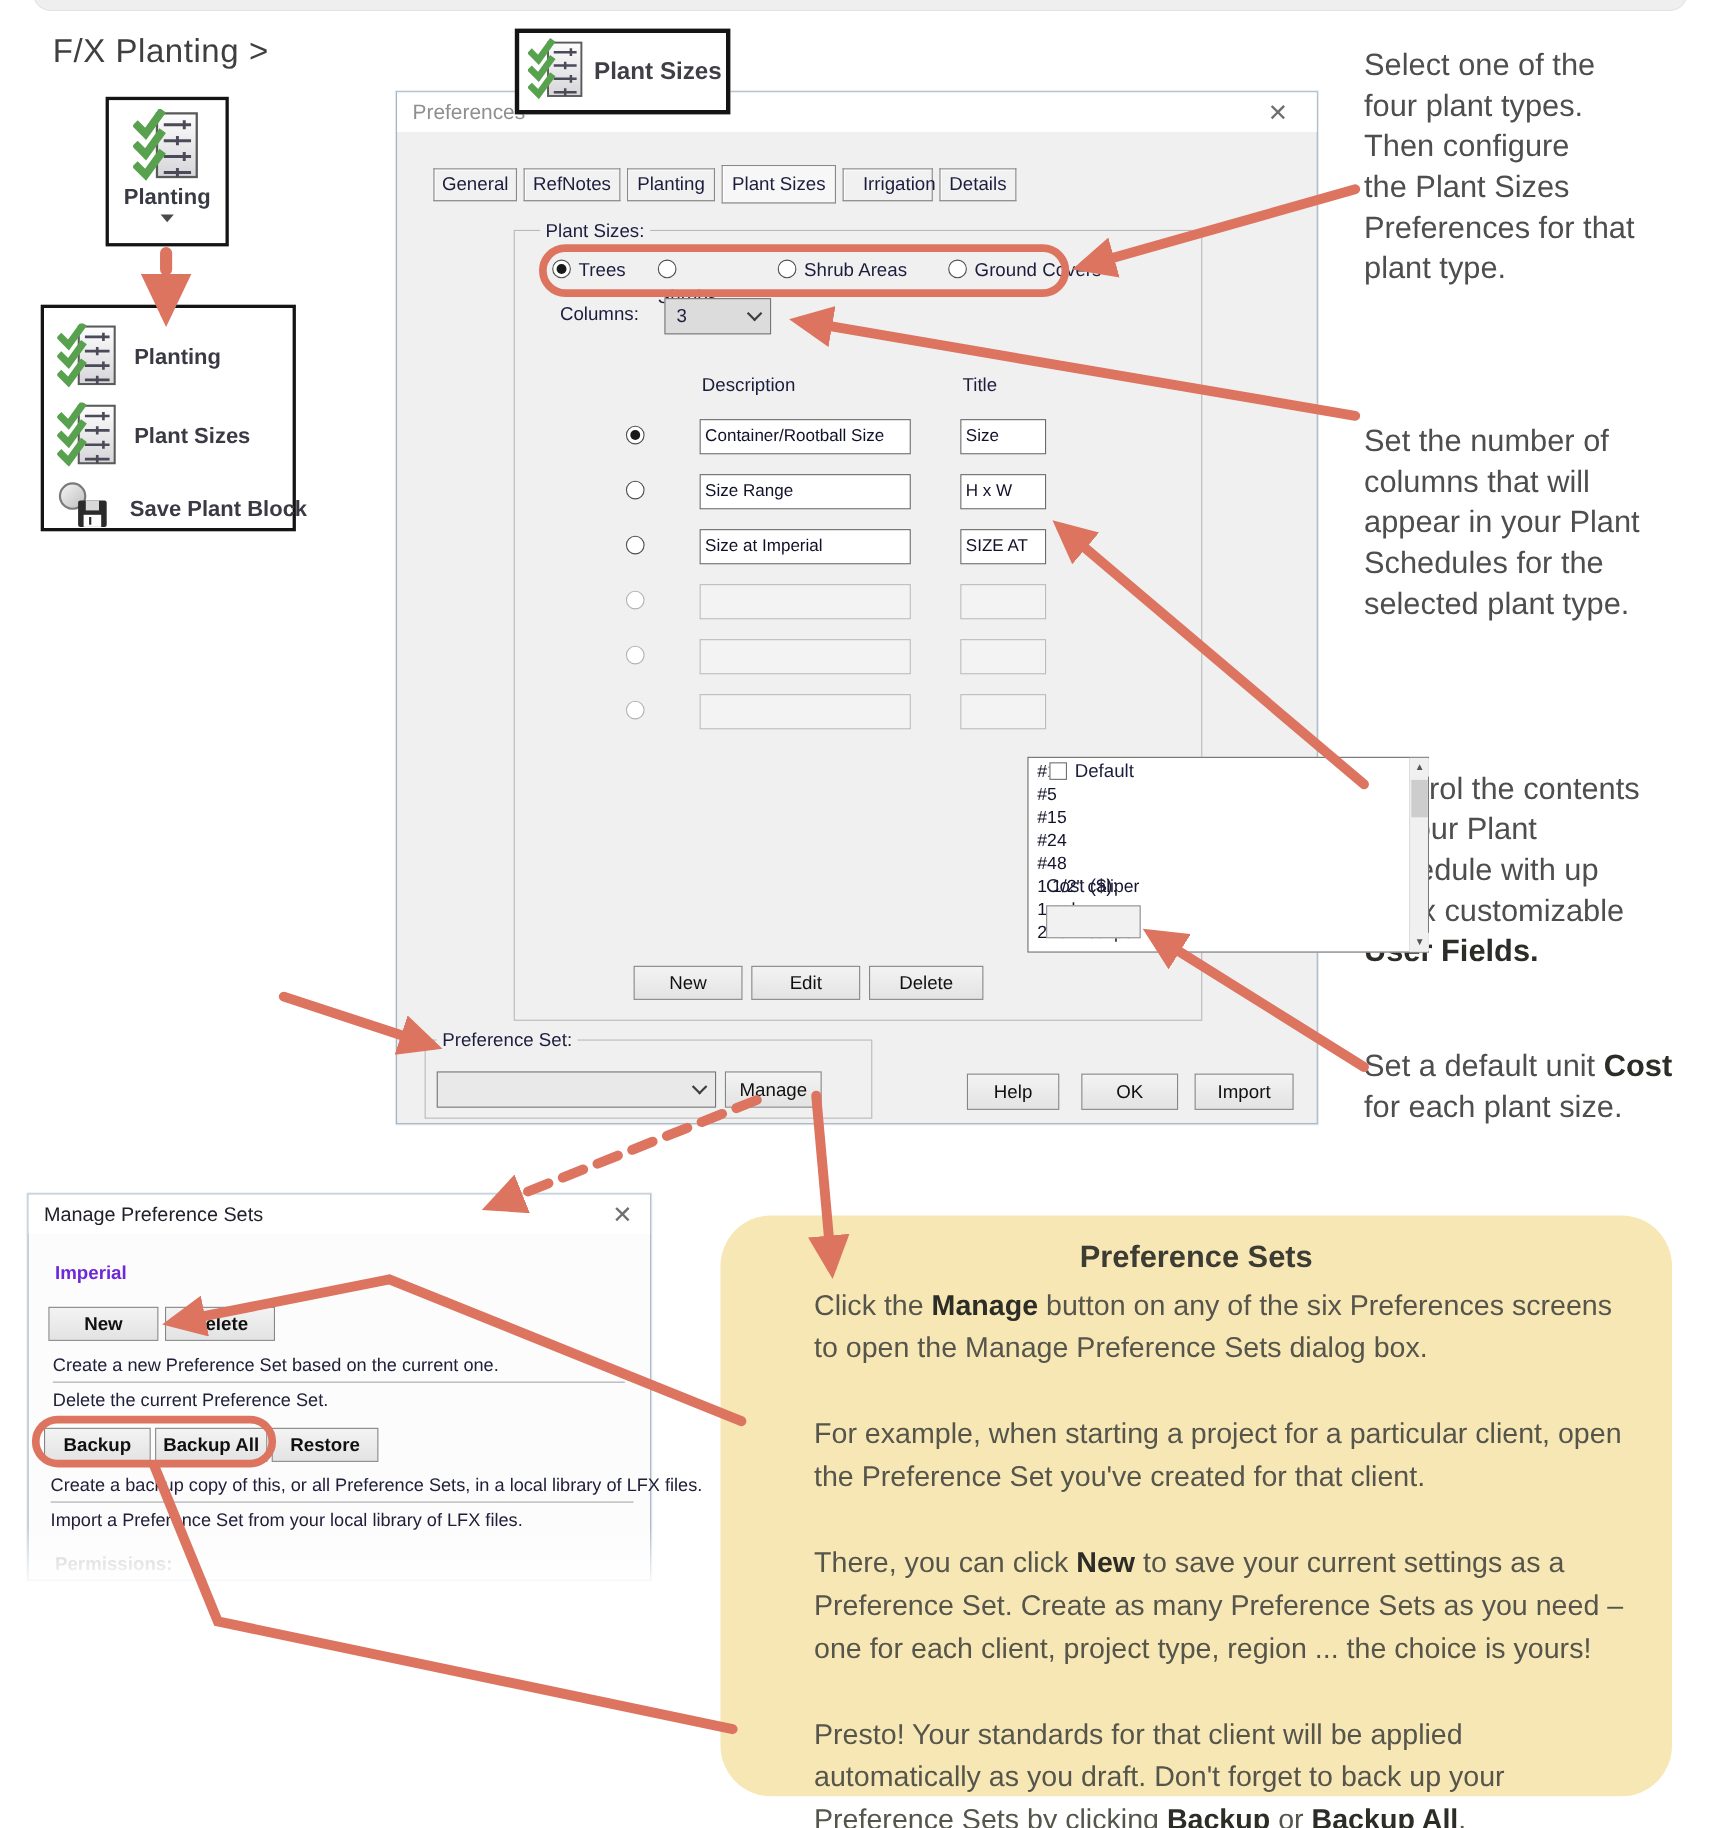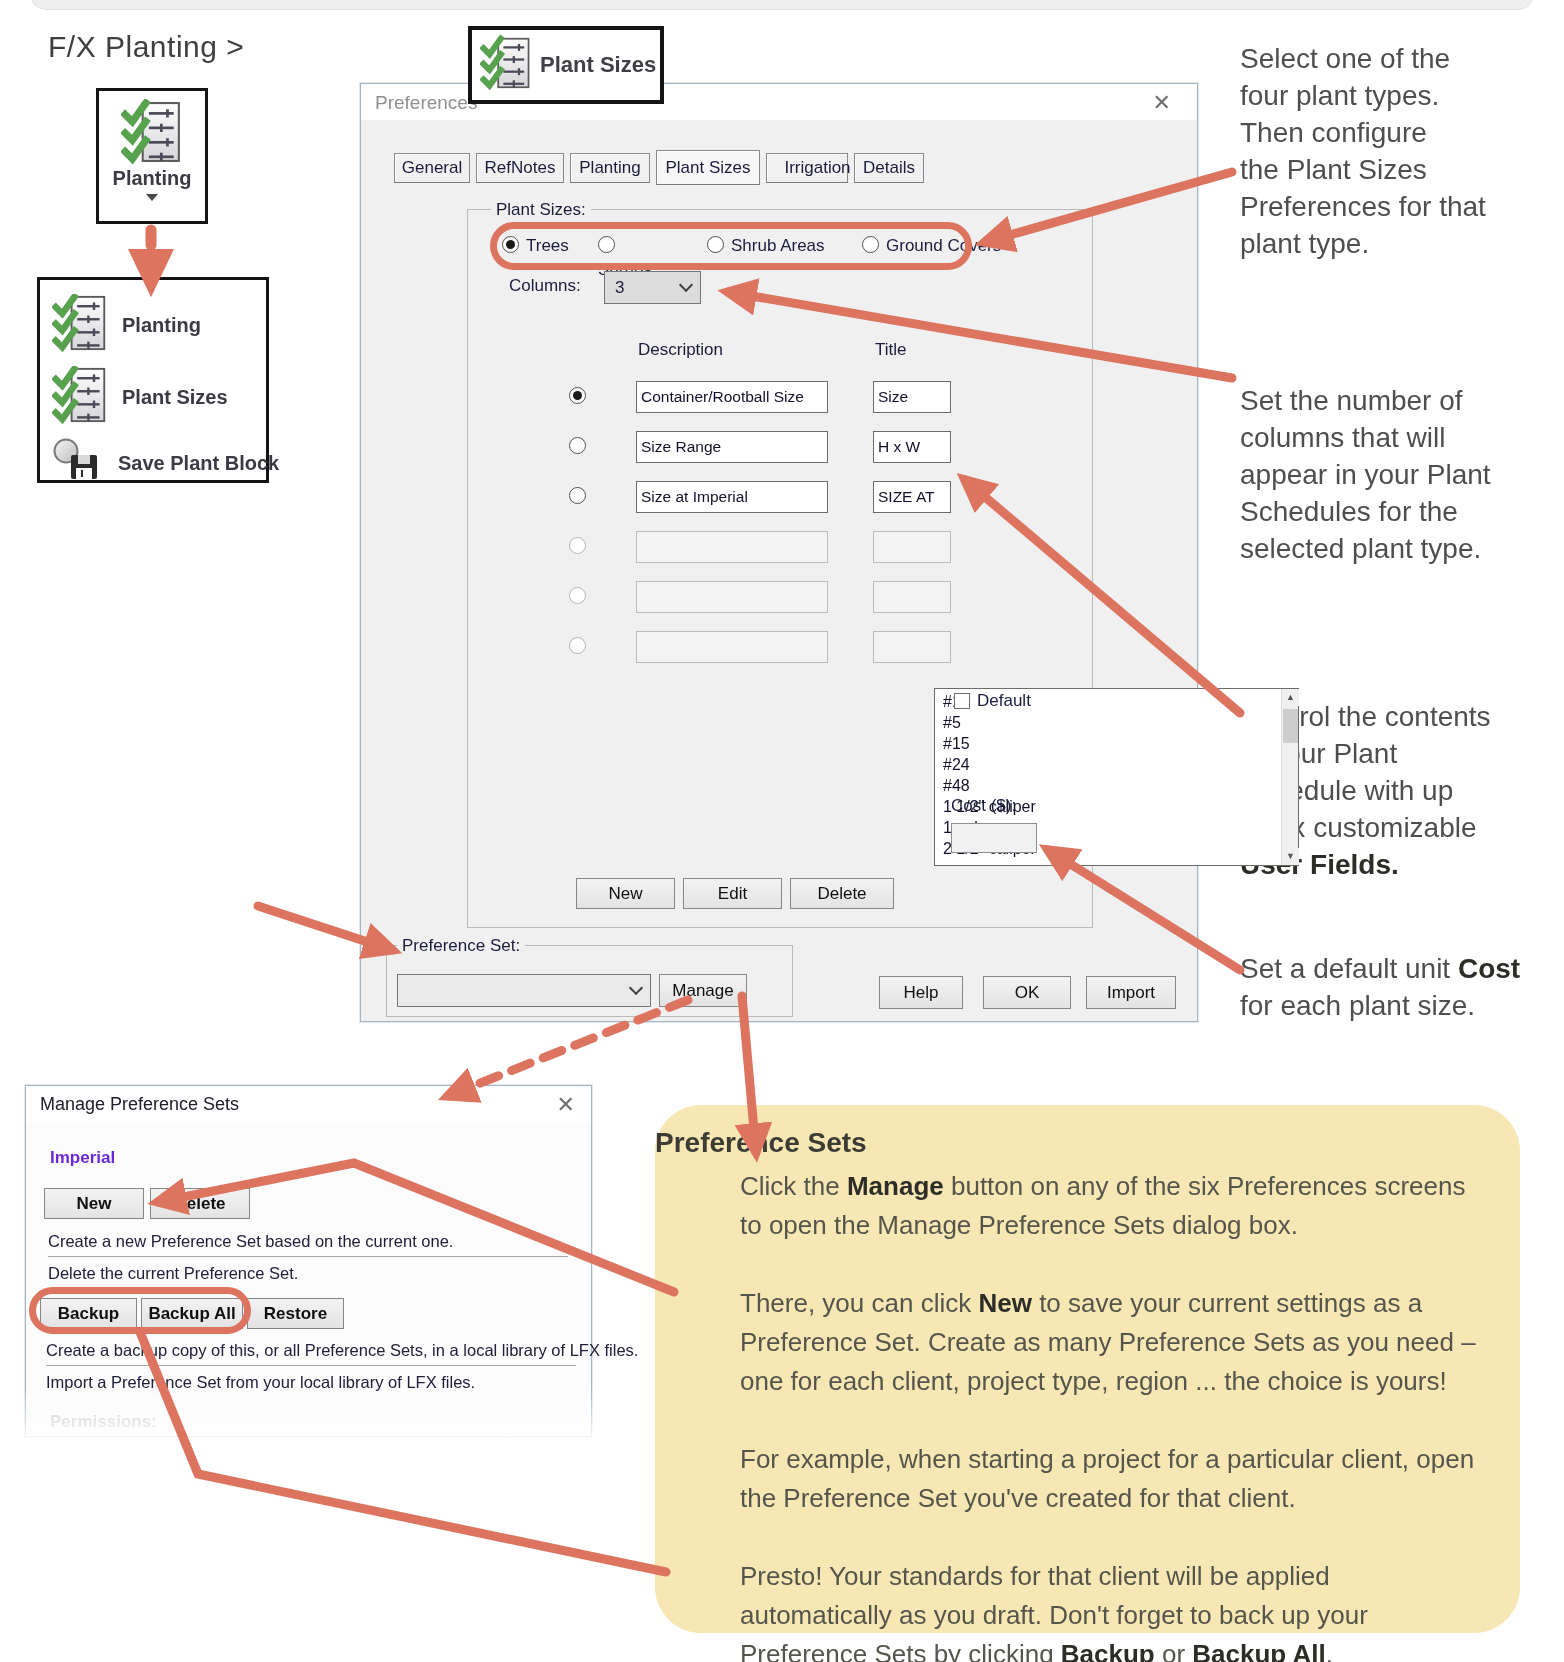--- a/index.html
+++ b/index.html
@@ -88,21 +88,21 @@
   .manage .t { color:#20202a; font-size:18px; }
   .manage .desc { position:absolute; font-size:16.5px; color:#20203a; white-space:nowrap; }
   .sep { position:absolute; height:1px; background:#a8a8a8; }
   .perm { position:absolute; font-size:17px; font-weight:bold; color:#c2c2c2; }
   .fade { position:absolute; left:18px; top:1388px; width:586px; height:78px; z-index:6;
           background:linear-gradient(to bottom, rgba(255,255,255,0), #fff 72%); }
 
   
   .note { position:absolute; left:655px; top:1105px; width:865px; height:528px; background:#f7e7b4;
           border-radius:46px; z-index:2; }
-  .note h3 { text-align:left; font-size:28px; color:#3c3c35; margin-top:22px; }
+  .note h3 { text-align:center; font-size:28px; color:#3c3c35; margin-top:22px; }
   .note .paras { position:absolute; left:85px; right:38px; top:62px; font-size:26px; line-height:39px; color:#55554c; }
   .note .paras p { margin-bottom:39px; }
   .note strong, .ann strong { color:#2d2d27; }
 
   
   .ann { position:absolute; font-size:28px; line-height:37px; color:#4e4e4e; white-space:pre-line; }
 
   
   .capsule { position:absolute; border:7px solid #dc7460; border-radius:26px; z-index:40; pointer-events:none; }
 
@@ -371,22 +371,22 @@
     <div class="desc" style="left:20px; top:287px;">Import a Preference Set from your local library of LFX files.</div>
 
     <div class="perm" style="left:24px; top:326px;">Permissions:</div>
   </div>
   <div class="fade"></div>
 
   <div class="note">
     <h3>Preference Sets</h3>
     <div class="paras">
       <p>Click the <strong>Manage</strong> button on any of the six Preferences screens to open the Manage Preference Sets dialog box.</p>
+      <p>For example, when starting a project for a particular client, open the Preference Set you've created for that client.</p>
       <p>There, you can click <strong>New</strong> to save your current settings as a Preference Set. Create as many Preference Sets as you need – one for each client, project type, region ... the choice is yours!</p>
-      <p>For example, when starting a project for a particular client, open the Preference Set you've created for that client.</p>
       <p>Presto! Your standards for that client will be applied automatically as you draft. Don't forget to back up your Preference Sets by clicking <strong>Backup</strong> or <strong>Backup All</strong>.</p>
     </div>
   </div>
 
   <div class="ann" style="left:1240px; top:40px; width:312px;">Select one of the<br>four plant types.<br>Then configure<br>the Plant Sizes<br>Preferences for that<br>plant type.</div>
   <div class="ann" style="left:1240px; top:382px; width:312px;">Set the number of<br>columns that will<br>appear in your Plant<br>Schedules for the<br>selected plant type.</div>
   <div class="ann" style="left:1240px; top:698px; width:312px;">Control the contents<br>of your Plant<br>Schedule with up<br>to six customizable<br><strong>User Fields.</strong></div>
   <div class="ann" style="left:1240px; top:950px; width:330px;">Set a default unit <strong>Cost</strong><br>for each plant size.</div>
 
   <div class="capsule" style="left:490px; top:222px; width:482px; height:48px;"></div>

